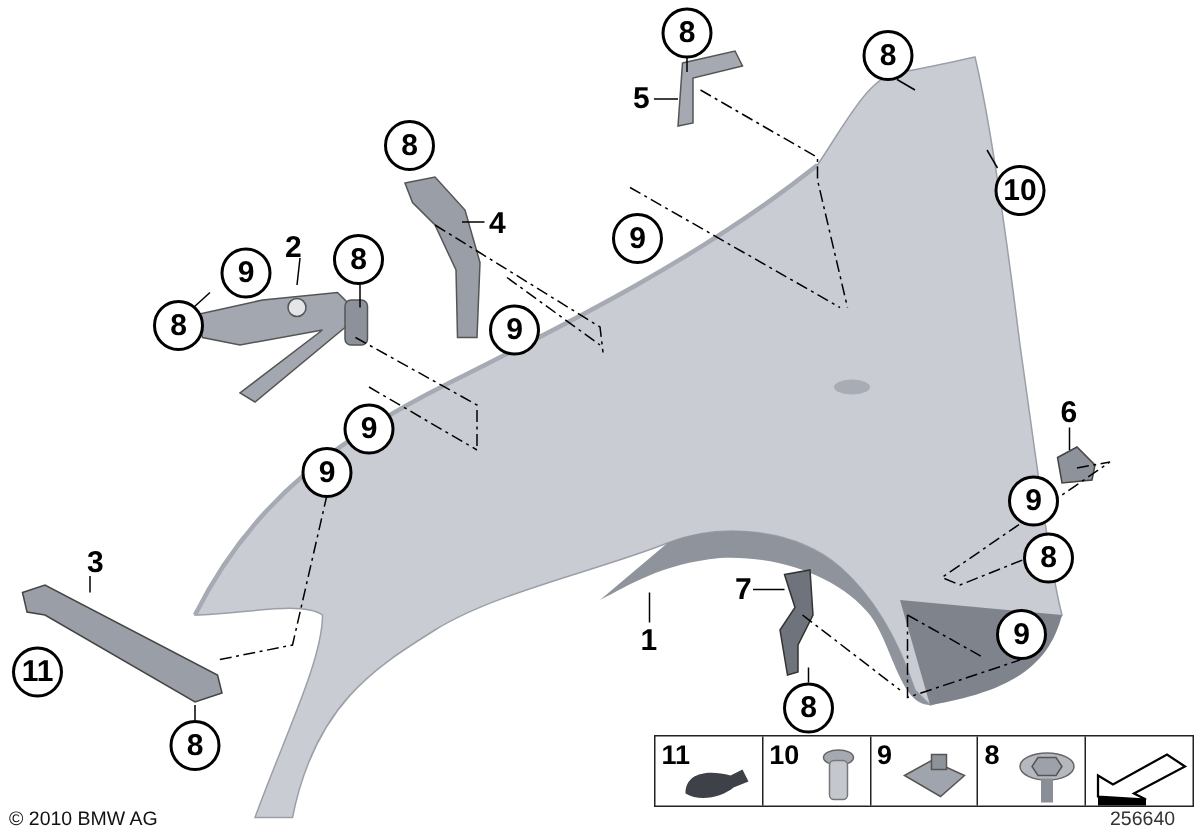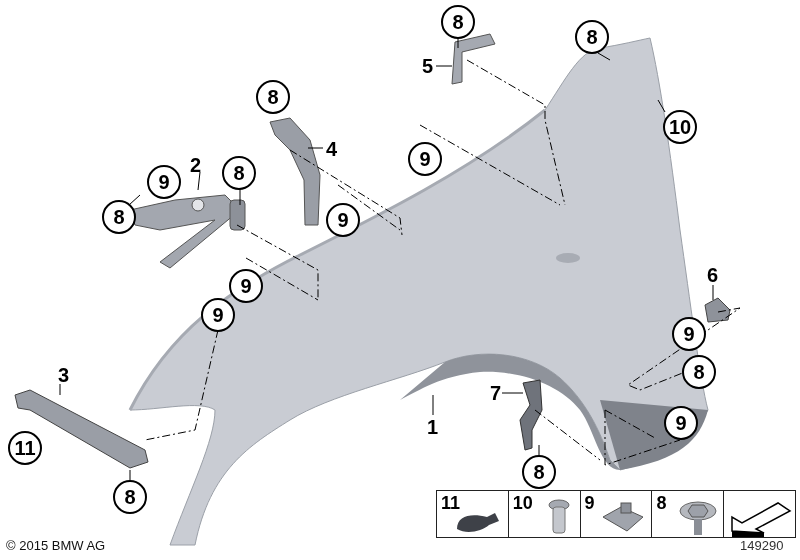--- a/index.html
+++ b/index.html
@@ -136,14 +136,14 @@
       </svg>
   </div>
   <div class="cell">
     <svg width="72" height="48">
         <path d="M8,40 L8,26 L18,32 L54,12 L66,20 L32,38 L40,42 Z" fill="#fff" stroke="#000" stroke-width="1.5"></path>
         <path d="M8,40 L40,42 L40,46 L8,46 Z" fill="#000"></path>
       </svg>
   </div>
 </div>
 
-<div class="copyright">© 2015 BMW AG</div>
-<div class="docid">149290</div>
+<div class="copyright">© 2010 BMW AG</div>
+<div class="docid">256640</div>
 
 </body></html>

